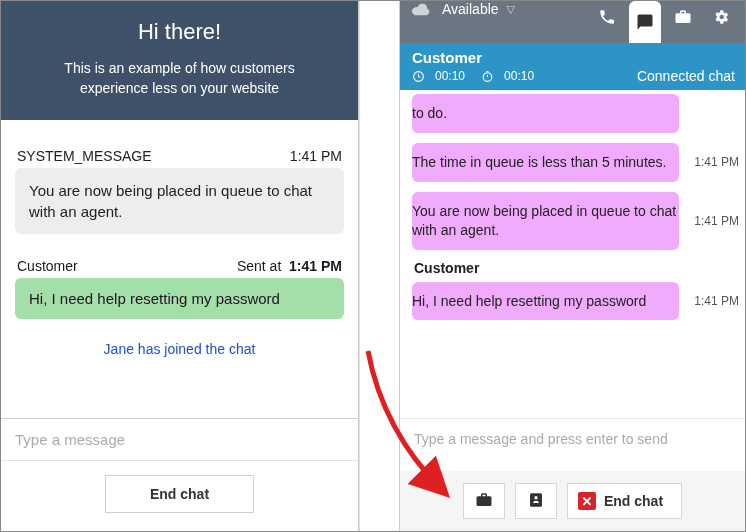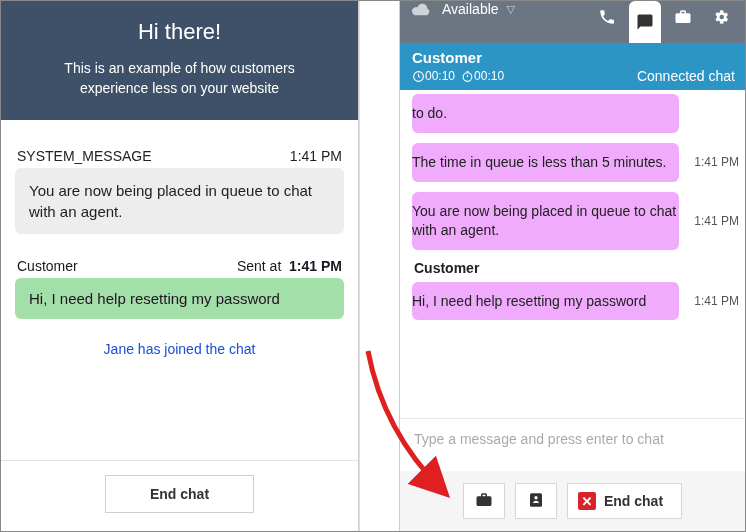--- a/index.html
+++ b/index.html
@@ -150,21 +150,21 @@
     margin-top: 0;
     align-self: flex-end;
   }
   .ag-customer-bar {
     background: #2d95c6;
     color: #fff;
     padding: 6px 10px 6px 12px;
   }
   .ag-customer-bar .name { font-size: 15px; font-weight: 600; margin-bottom: 2px;}
   .ag-customer-bar .row2 {
-    display: flex; align-items: center; gap: 0;
+    display: flex; align-items: center; gap: 10px;
     font-size: 12px;
   }
   .ag-customer-bar .row2 .right { margin-left: auto; font-size: 14px;}
   .timer-icon { display:inline-flex; align-items:center;}
   .ag-body {
     flex: 1;
     overflow-y: scroll;
     padding: 4px 6px 6px 12px;
     background: #fff;
   }
@@ -244,20 +244,21 @@
       <span class="who">Customer</span>
       <span class="time">
         <span>Sent at</span>&nbsp;
         <strong>1:41 PM</strong>
       </span>
     </div>
     <div class="cust-bubble">Hi, I need help resetting my password</div>
 
     <div class="joined">Jane has joined the chat</div>
   </div>
+  <div class="cw-input">Type a message</div>
   <div class="cw-footer">
     <button class="cw-end-btn">End chat</button>
   </div>
 </div>
 
 <div class="gap-strip"></div>
 
 <div class="right-pane">
 
   <div class="ag-top">
@@ -329,21 +330,21 @@
       <div class="ag-time">1:41 PM</div>
     </div>
 
     <div class="ag-sender">Customer</div>
     <div class="ag-msg-row">
       <div class="ag-bubble">Hi, I need help resetting my password</div>
       <div class="ag-time">1:41 PM</div>
     </div>
   </div>
 
-  <div class="ag-input">Type a message and press enter to chat</div>
+  <div class="ag-input">Type a message and press enter to send</div>
 
   <div class="ag-footer">
     <button class="ag-foot-btn square">
       <span>
         <svg width="18" height="18" viewBox="0 0 24 24">
             <path fill="#333" d="M20 7h-4V5a2 2 0 0 0-2-2h-4a2 2 0 0 0-2 2v2H4a2 2 0 0 0-2 2v9a2 2 0 0 0 2 2h16a2 2 0 0 0 2-2V9a2 2 0 0 0-2-2zm-10-2h4v2h-4V5z"></path>
           </svg>
       </span>
     </button>
     <button class="ag-foot-btn square">

